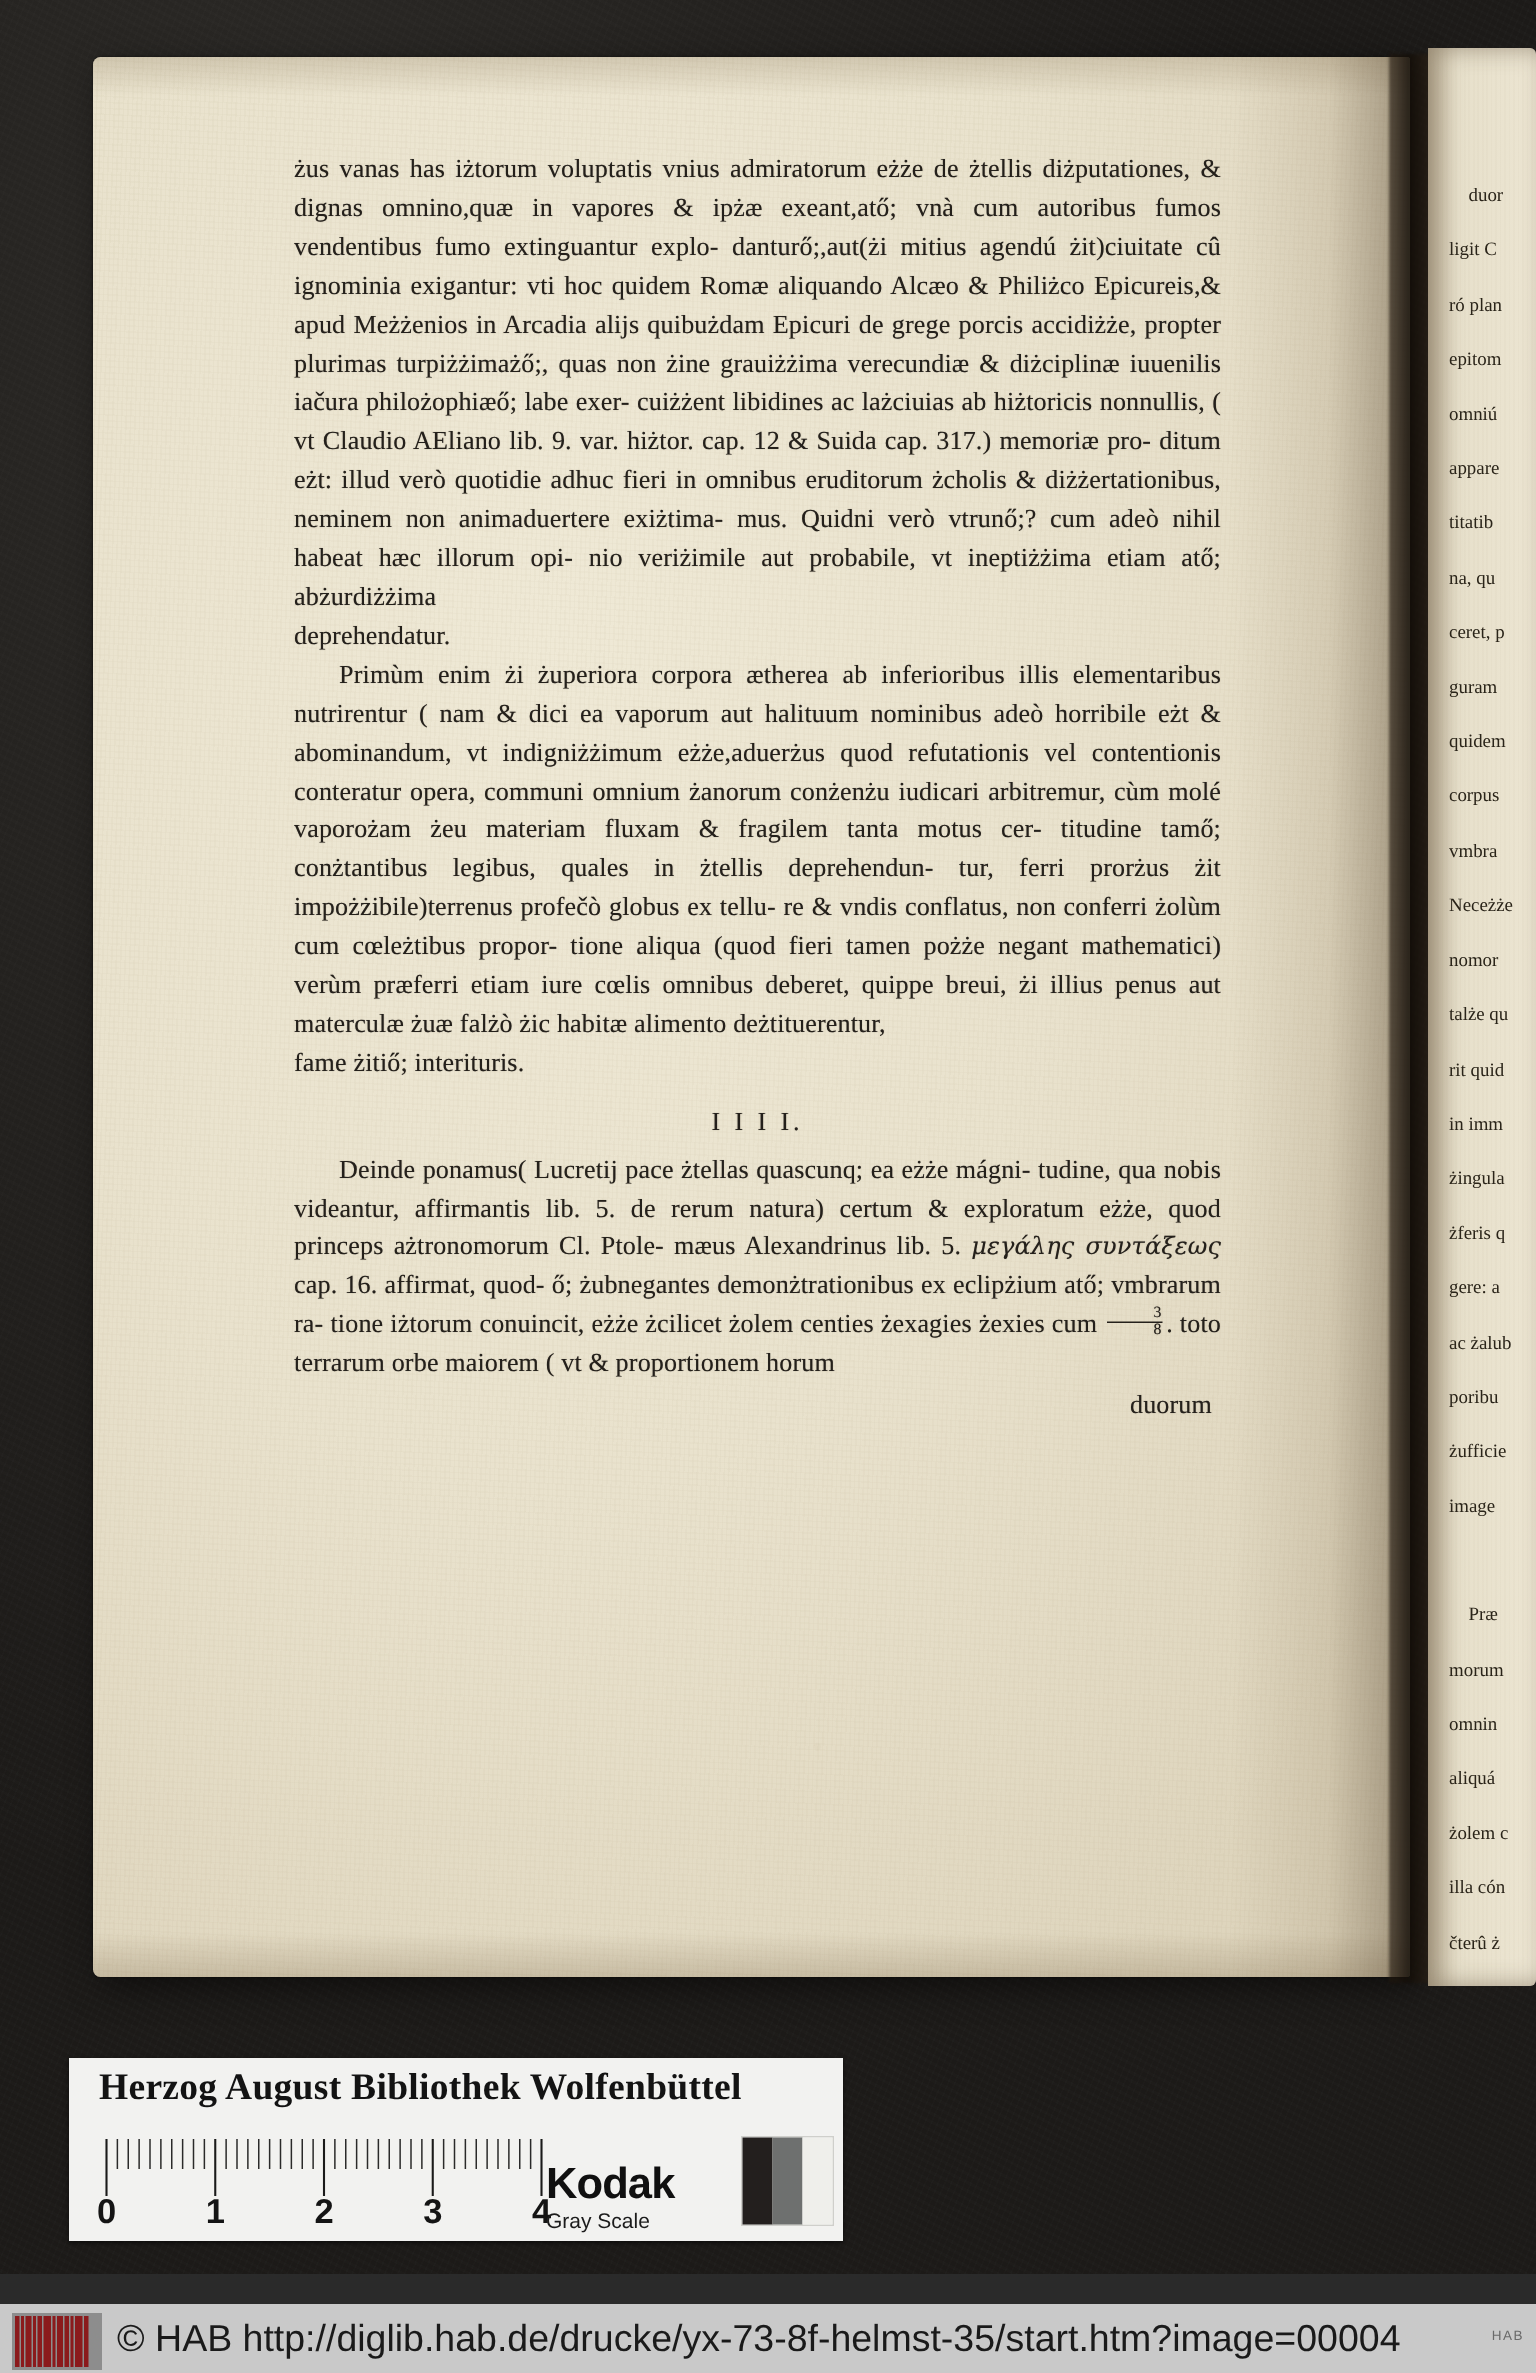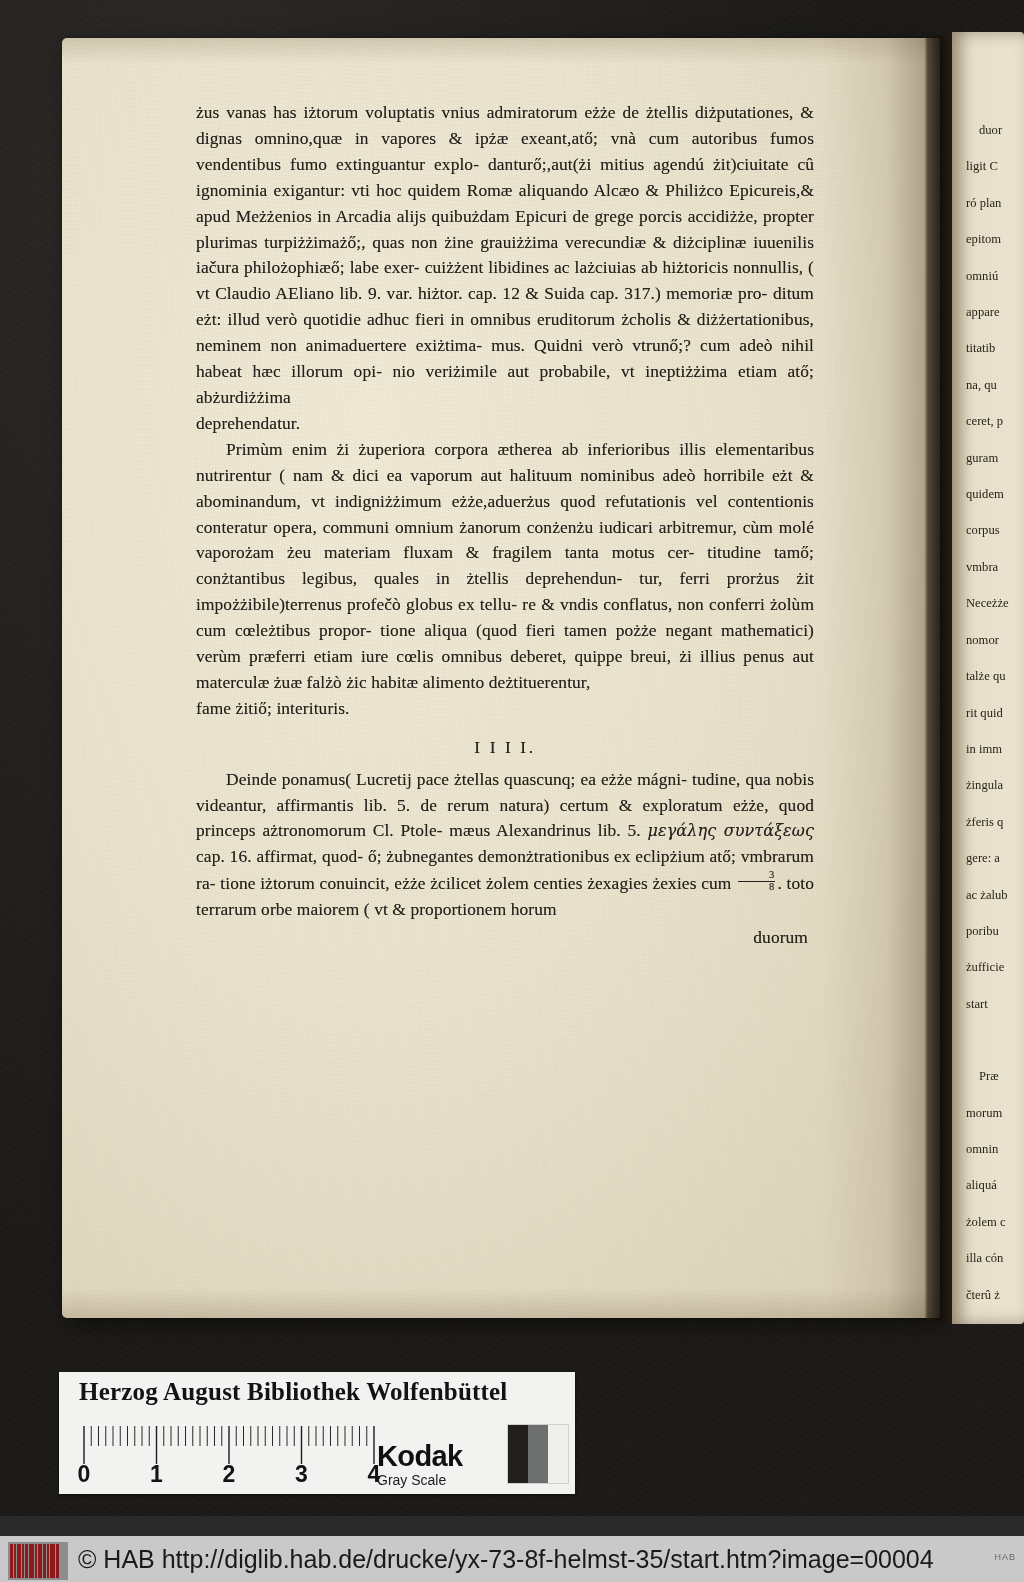--- a/index.html
+++ b/index.html
@@ -77,21 +77,21 @@
   .rtext div{overflow:hidden;}
   .rtext .r-ind{padding-left:13px;}
   .rgap{height:36px;}
 
   
   .crease{position:absolute;left:926px;top:36px;width:30px;height:1286px;
     background:linear-gradient(to right, rgba(35,25,15,.62) 0%, rgba(20,14,8,.80) 45%, rgba(60,45,28,.45) 100%);
     filter:blur(1px);}
 
   
-  .label{position:absolute;left:59px;top:1372px;width:516px;height:122px;
+  .label{position:absolute;left:46px;top:1372px;width:516px;height:122px;
     background:#f2f2f0;box-shadow:0 1px 3px rgba(0,0,0,.6);}
   .label .title{position:absolute;left:20px;top:6px;width:494px;
     font-family:"Liberation Serif", serif;font-weight:bold;
     font-size:25px;color:#131313;letter-spacing:.2px;white-space:nowrap;}
   .ruler{position:absolute;left:20px;top:52px;width:310px;height:62px;}
   .ruler .num{position:absolute;bottom:-2px;font-family:"Liberation Sans", sans-serif;
     font-size:23px;font-weight:bold;color:#141414;transform:translateX(-50%);}
   .kodak{position:absolute;left:318px;top:52px;width:120px;}
   .kodak .kword{font-family:"Liberation Sans", sans-serif;font-weight:bold;
     font-size:29px;color:#101010;letter-spacing:-.6px;line-height:30px;margin-top:17px;}
@@ -204,21 +204,21 @@
       <div>nomor</div>
       <div>talże qu</div>
       <div>rit quid</div>
       <div>in imm</div>
       <div>żingula</div>
       <div>żferis q</div>
       <div>gere: a</div>
       <div>ac żalub</div>
       <div>poribu</div>
       <div>żufficie</div>
-      <div>start</div>
+      <div>image</div>
       <div class="rgap"></div>
       <div class="r-ind">Præ</div>
       <div>morum</div>
       <div>omnin</div>
       <div>aliquá</div>
       <div>żolem c</div>
       <div>illa cón</div>
       <div>čterû ż</div>
       <div>żos atő</div>
 

